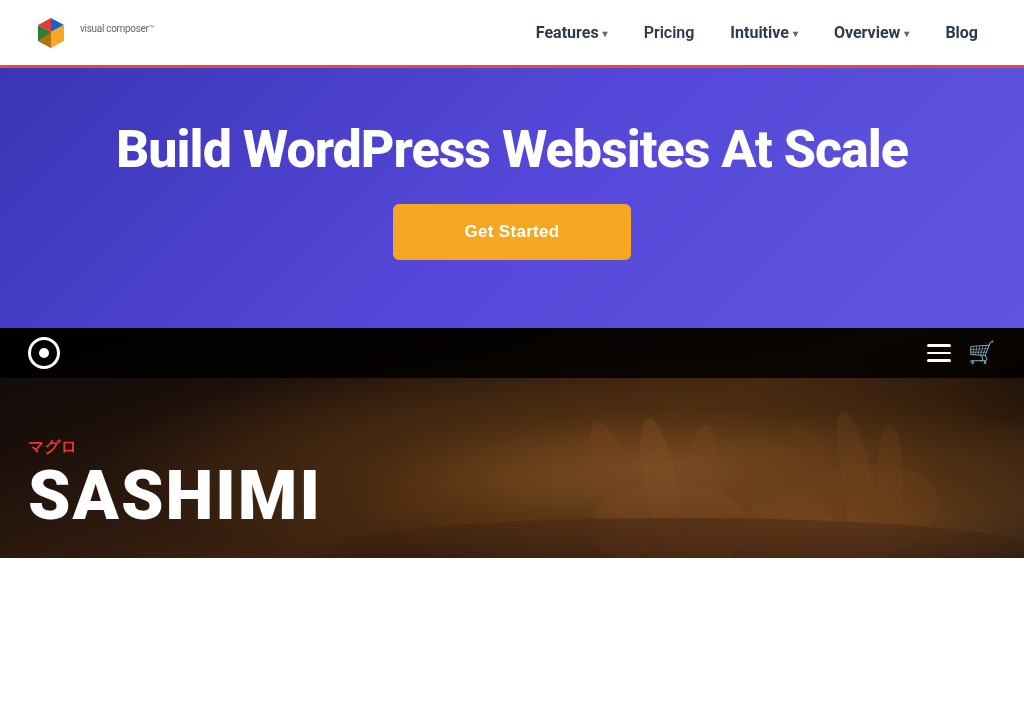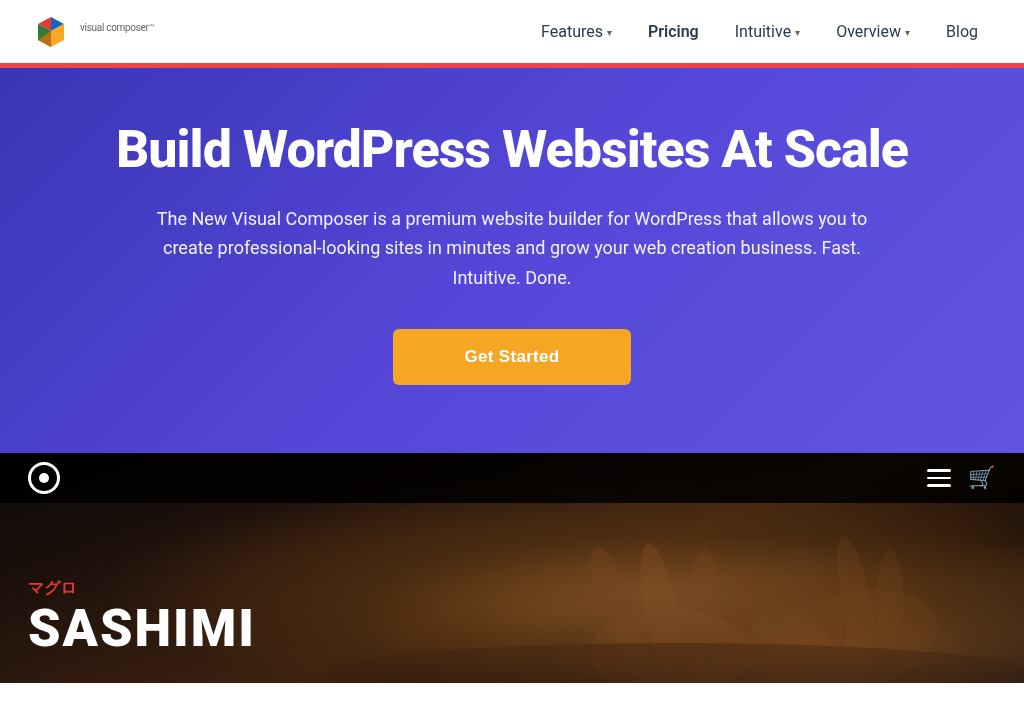--- a/index.html
+++ b/index.html
@@ -17,21 +17,21 @@
     }
 
     
     .header {
       background: #ffffff;
       height: 68px;
       display: flex;
       align-items: center;
       justify-content: space-between;
       padding: 0 32px;
-      border-bottom: 5px solid #ef4444;
+      border-bottom: 3px solid #ef4444;
       position: relative;
       z-index: 10;
       gap: 31px;
     }
 
     .logo-area {
       display: flex;
       align-items: center;
       gap: 10px;
       cursor: pointer;
@@ -61,21 +61,21 @@
       align-items: center;
       gap: 8px;
     }
 
     .nav-item {
       display: flex;
       align-items: center;
       gap: 4px;
       padding: 8px 14px;
       font-size: 16px;
-      font-weight: 400;
+      font-weight: 700;
       color: #2d3a4a;
       cursor: pointer;
       border-radius: 4px;
       white-space: nowrap;
     }
 
     .nav-item.pricing {
       font-weight: 600;
     }
 
@@ -212,21 +212,21 @@
     .preview-label {
       color: #e53935;
       font-size: 16px;
       font-weight: 600;
       margin-bottom: 4px;
       font-family: sans-serif;
     }
 
     .preview-title {
       color: white;
-      font-size: 52px;
+      font-size: 68px;
       font-weight: 900;
       letter-spacing: 2px;
       line-height: 1;
     }
   </style>
 </head>
 <body>
 
 <header class="header">
   <div class="logo-area">
@@ -265,21 +265,20 @@
       <span class="chevron">▾</span>
     </div>
     <div class="nav-item">
       <span>Blog</span>
     </div>
   </nav>
 </header>
 
 <section class="hero">
   <h1 class="hero-title">Build WordPress Websites At Scale</h1>
-  <p class="hero-subtitle">The New Visual Composer is a premium website builder for WordPress that allows you to create professional-looking sites in minutes and grow your web creation business. Fast. Intuitive. Done.</p>
   <button class="cta-button">Get Started</button>
 </section>
 
 <div class="preview-section">
 
   <div class="preview-image-sim">
 
     <svg style="position:absolute;inset:0;width:100%;height:100%;opacity:0.45" viewBox="0 0 1024 230" preserveAspectRatio="xMidYMid slice">
       <defs>
         <radialGradient id="handGrad1" cx="65%" cy="70%" r="40%">

